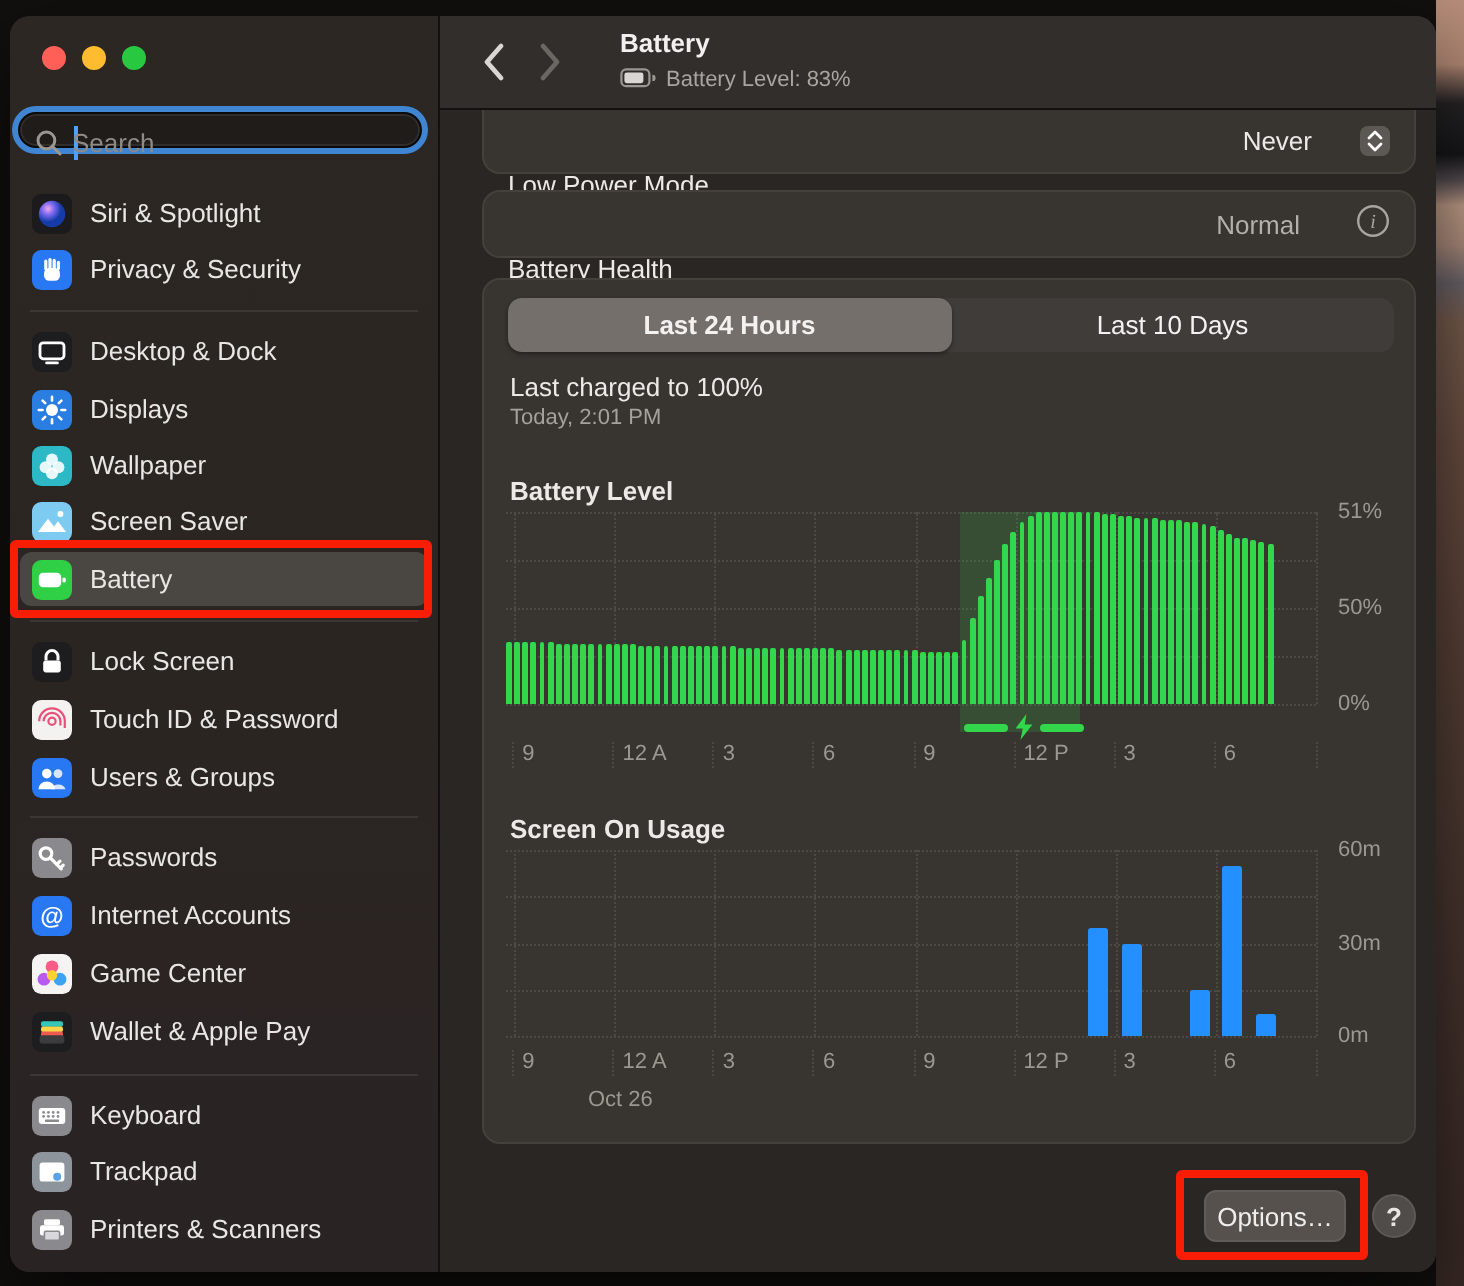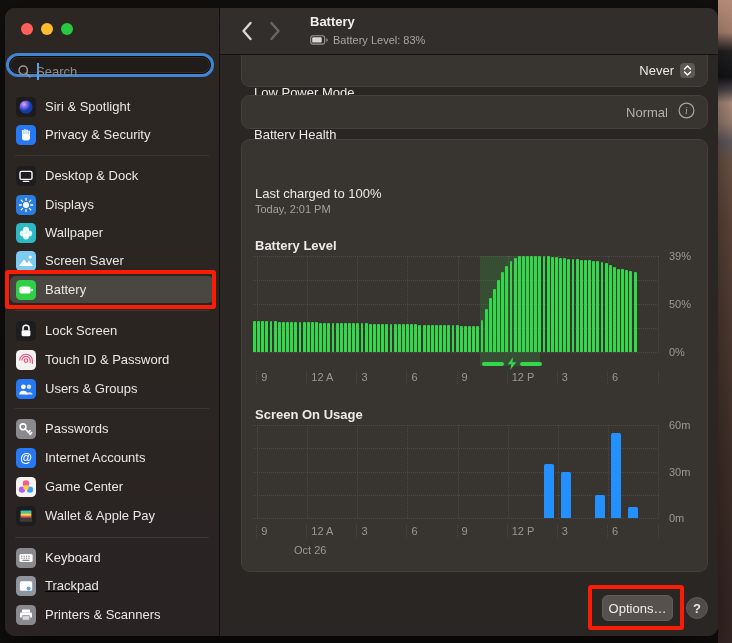--- a/index.html
+++ b/index.html
@@ -44,21 +44,21 @@
   .title-block { position:absolute; left:90px; top:6px; }
   .title-block .t { color:#f2f0ee; font-size:13px; font-weight:700; }
   .subtitle { display:flex; align-items:center; gap:5px; margin-top:2px; }
   .subtitle .s { color:#a9a5a0; font-size:11px; }
   .content { position:absolute; left:0; top:48px; right:0; bottom:0; background:#2a2624; }
   .card { position:absolute; left:21px; width:467px; background:#383430;
     border:1px solid #454039; border-radius:9px; }
   .row-line { display:flex; align-items:center; justify-content:space-between;
     padding:0 12px; height:100%; }
   .row-label { color:#eceae7; font-size:13px;margin-top:44px; }
-  .row-value { color:#eceae7; font-size:13px; display:flex; align-items:center; gap:6px; }
+  .row-value { color:#eceae7; font-size:13px; display:flex; align-items:center; gap:24px; }
   .row-value.dim { color:#b3afaa; }
   .stepper { width:15px; height:15px; background:#5c5854; border-radius:4px;
     display:flex; align-items:center; justify-content:center; }
 
   .seg-track { position:absolute; left:12px; top:9px; width:443px; height:27px;
     background:#403c39; border-radius:7px; }
   .seg-thumb { position:absolute; left:0; top:0; width:50%; height:27px;
     background:#746f6b; border-radius:7px; box-shadow:0 1px 2px rgba(0,0,0,.4); }
   .seg-label { position:absolute; top:0; width:50%; height:27px; display:flex;
     align-items:center; justify-content:center; color:#f4f2f0; font-size:13px; }
@@ -313,21 +313,21 @@
                   <circle cx="5.8" cy="10.2" r=".7"></circle>
                   <circle cx="8.2" cy="10.2" r=".7"></circle>
                   <circle cx="10.6" cy="10.2" r=".7"></circle>
                   <circle cx="13" cy="10.2" r=".7"></circle>
                   <rect x="6.4" y="11.8" width="7.2" height="1.2" rx=".6"></rect>
                 </g>
               </svg>
             </span>
             <span class="lbl">Keyboard</span>
           </div>
-          <div class="side-row" style="top: 564px; text-decoration: underline;">
+          <div class="side-row" style="top: 564px;">
             <span style="width: 20px; height: 20px; display: inline-flex;">
               <svg width="20" height="20" viewBox="0 0 20 20">
                 <rect width="20" height="20" rx="4.6" fill="#8e949b"></rect>
                 <rect x="3.8" y="5.2" width="12.4" height="9.6" rx="1.6" fill="#fff"></rect>
                 <circle cx="12.6" cy="12.4" r="2" fill="#5aa2e8"></circle>
               </svg>
             </span>
             <span class="lbl">Trackpad</span>
           </div>
           <div class="side-row" style="top: 593px;">
@@ -407,20 +407,25 @@
                 <svg width="17" height="17" viewBox="0 0 17 17">
                     <circle cx="8.5" cy="8.5" r="7.4" fill="none" stroke="#a8a49f" stroke-width="1.2"></circle>
                     <text x="8.5" y="12" text-anchor="middle" font-size="10" font-style="italic" font-family="Liberation Serif, serif" fill="#a8a49f">i</text>
                   </svg>
               </span>
             </span>
           </div>
         </div>
 
         <div class="card" style="top:83px; height:433px;">
+          <div class="seg-track">
+            <div class="seg-thumb"></div>
+            <div class="seg-label l0">Last 24 Hours</div>
+            <div class="seg-label l1">Last 10 Days</div>
+          </div>
 
           <div class="charged-main">Last charged to 100%</div>
           <div class="charged-sub">Today, 2:01 PM</div>
 
           <div class="chart-title" style="top:98px;">Battery Level</div>
           <div class="plot" id="battery-plot" style="top:116px; height:96px;">
               <div class="hline" style="top: 96px;"></div>
               <div class="hline" style="top: 72px;"></div>
               <div class="hline" style="top: 48px;"></div>
               <div class="hline" style="top: 24px;"></div>
@@ -530,21 +535,21 @@
               <div class="bar" style="left: 380.61px; width: 2.9px; height: 79.7px; background: rgb(50, 215, 75);"></div>
               <div class="charge-ind" style="left: 229.134px; top: 101px;">
                 <span class="dash"></span>
                 <svg width="10" height="13" viewBox="0 0 10 13">
                   <polygon points="6.2,0 0.8,7.2 4.4,7.2 3.2,13 9.2,5.2 5.4,5.2" fill="#32d74b"></polygon>
                 </svg>
                 <span class="dash"></span>
               </div>
             </div>
           <div class="ylabels" id="battery-ylabels" style="top:116px; height:96px;">
-              <div class="ylab" style="top: -6px;">39%</div>
+              <div class="ylab" style="top: -6px;">51%</div>
               <div class="ylab" style="top: 42px;">50%</div>
               <div class="ylab" style="top: 90px;">0%</div>
             </div>
           <div class="xlabels" id="battery-xlabels" style="top:231px;">
               <div class="xlab" style="left: 3.17526px;">9</div>
               <div class="xlab" style="left: 53.2784px;">12 A</div>
               <div class="xlab" style="left: 103.381px;">3</div>
               <div class="xlab" style="left: 153.485px;">6</div>
               <div class="xlab" style="left: 203.588px;">9</div>
               <div class="xlab" style="left: 253.691px;">12 P</div>

